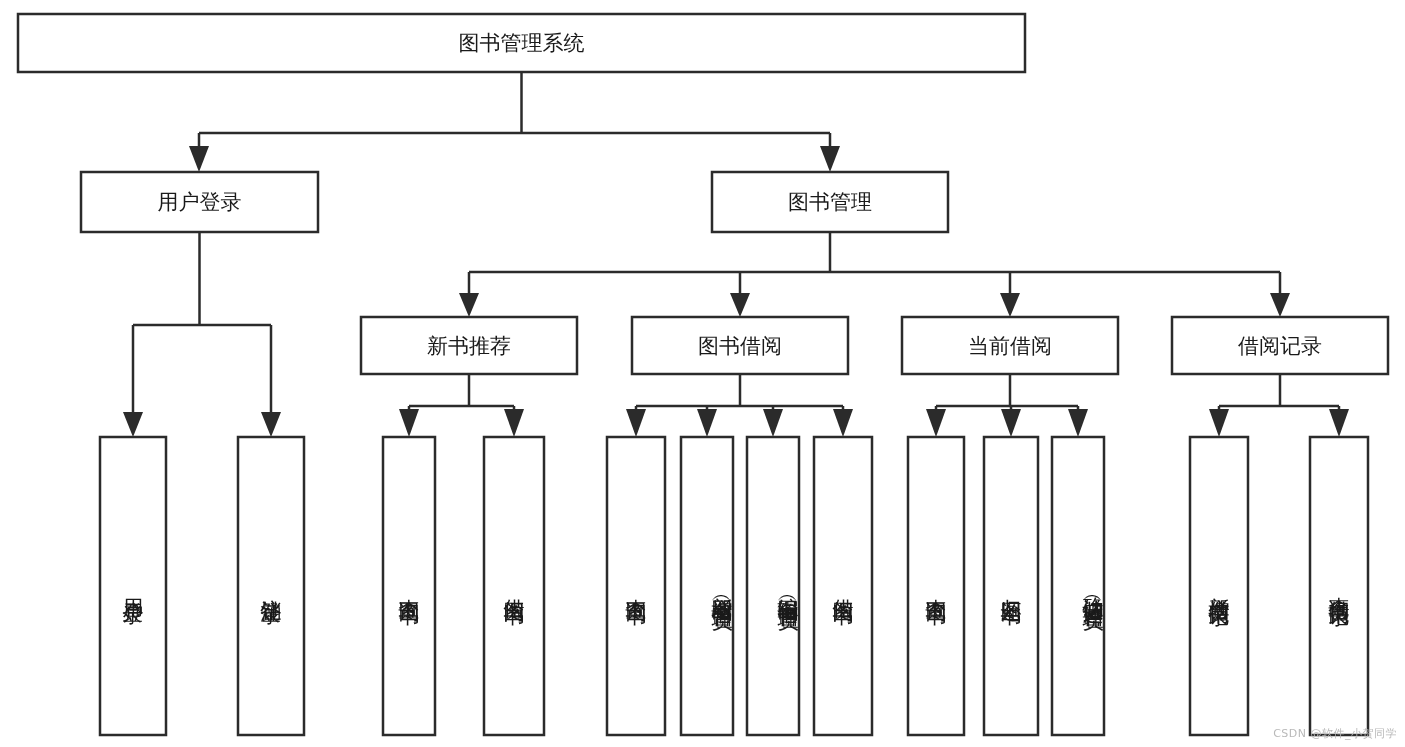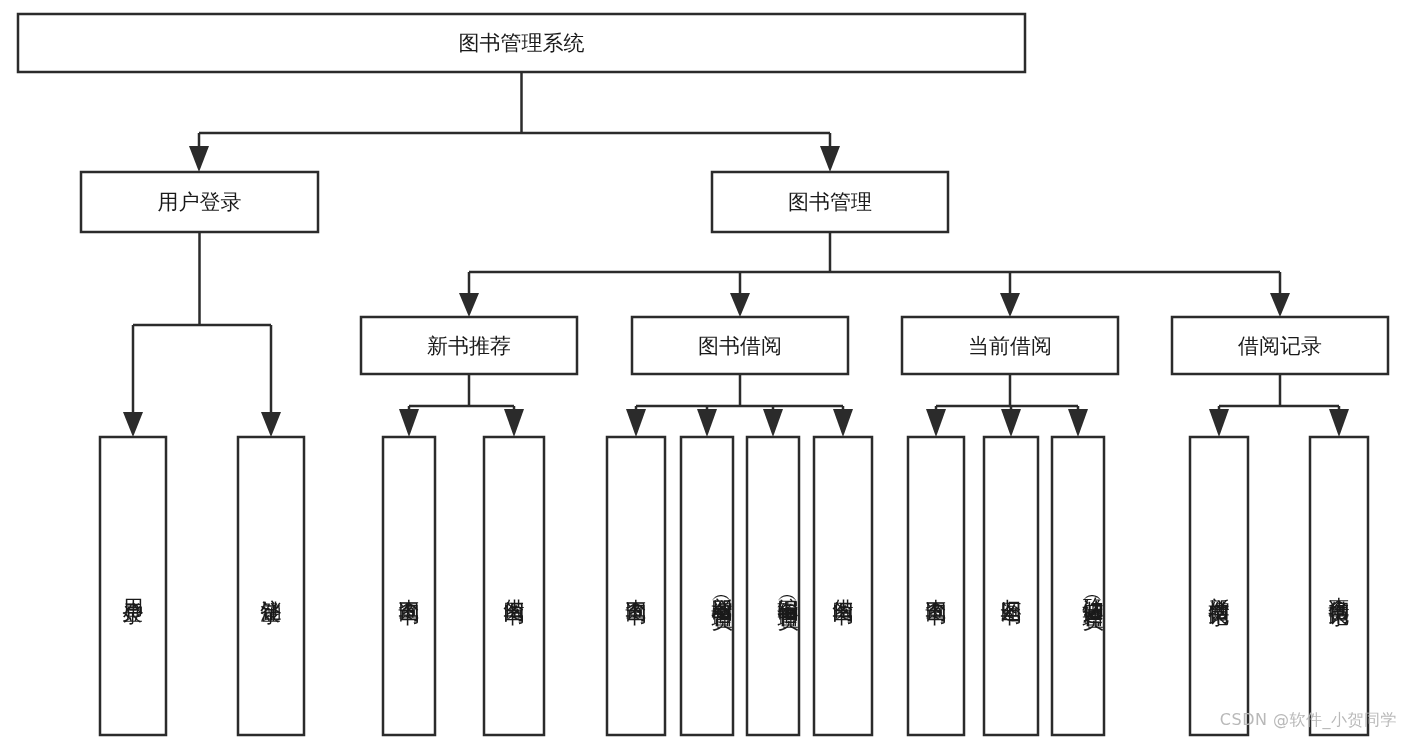--- a/index.html
+++ b/index.html
@@ -60,23 +60,23 @@
     text-align: center;
     display: flex;
     align-items: center;
     justify-content: center;
     white-space: nowrap;
     pointer-events: none;
   }
   #watermark {
     position: absolute;
     right: 8px;
-    bottom: 16px;
+    bottom: 6px;
     font-family: "DejaVu Sans", "Liberation Sans", sans-serif;
-    font-size: 16px;
+    font-size: 11px;
     color: #b9b9b9;
     letter-spacing: 0.5px;
     white-space: nowrap;
   }
 </style>
 </head>
 <body>
 
 <div id="diagram-root">
 

